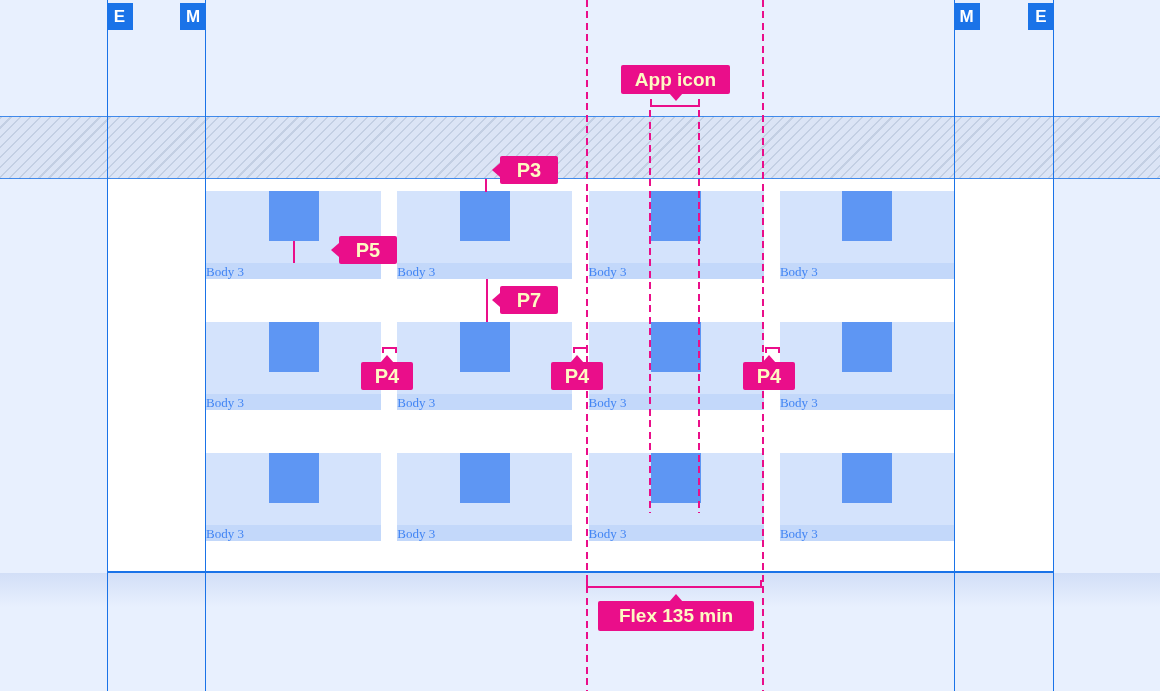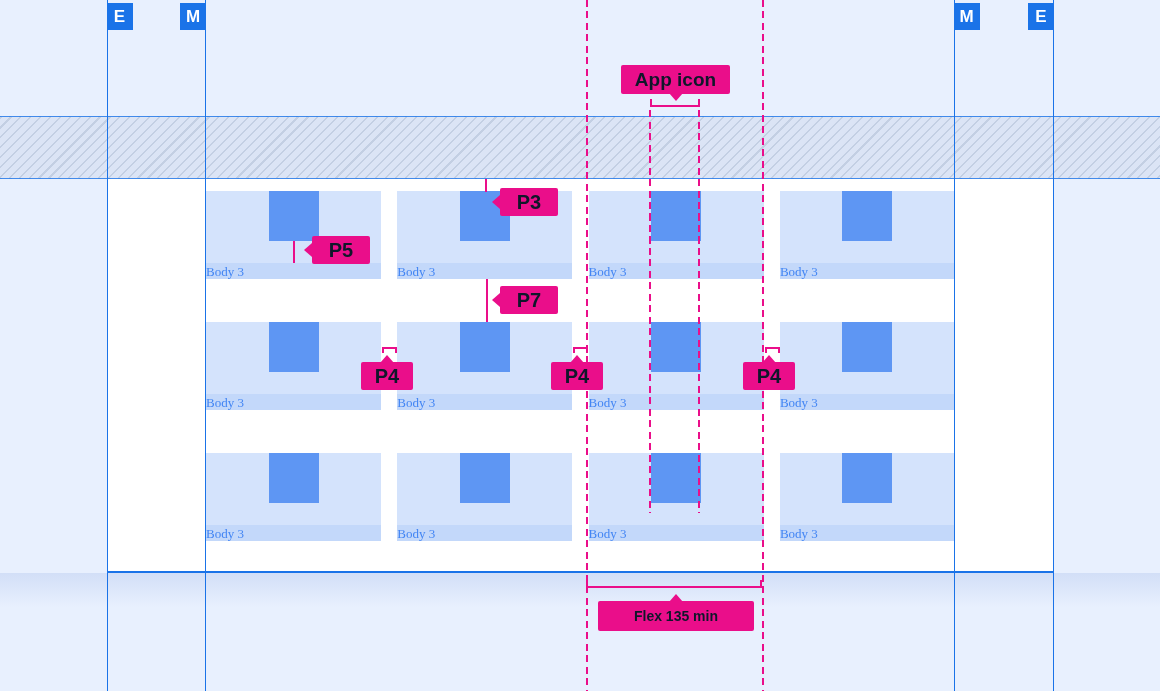--- a/index.html
+++ b/index.html
@@ -55,37 +55,37 @@
   .bracket{position:absolute;z-index:9;}
   .br-down{border-top:2px solid var(--annotation-pink);border-left:2px solid var(--annotation-pink);border-right:2px solid var(--annotation-pink);}
   .br-up{border-bottom:2px solid var(--annotation-pink);border-left:2px solid var(--annotation-pink);border-right:2px solid var(--annotation-pink);}
   .br-appicon{left:649.5px;top:99px;width:50px;height:8px;}
   .br-gap1{left:382px;top:347px;width:15px;height:6px;}
   .br-gap2{left:573px;top:347px;width:15px;height:6px;}
   .br-gap3{left:764.5px;top:347px;width:15px;height:6px;}
   .br-flex{left:586px;top:580px;width:176px;height:8px;}
 
   
-  .pill{position:absolute;background:var(--annotation-pink);color:#0f172a;font-weight:bold;border-radius:2px;
+  .pill{position:absolute;background:var(--annotation-pink);color:#fef9c3;font-weight:bold;border-radius:2px;
     display:flex;align-items:center;justify-content:center;z-index:11;}
   .pill .pt{position:absolute;width:0;height:0;}
   .pt-left{left:-8px;top:50%;transform:translateY(-50%);
     border-top:7px solid transparent;border-bottom:7px solid transparent;border-right:8px solid var(--annotation-pink);}
   .pt-up{top:-7px;left:50%;transform:translateX(-50%);
     border-left:7px solid transparent;border-right:7px solid transparent;border-bottom:8px solid var(--annotation-pink);}
   .pt-down{bottom:-7px;left:50%;transform:translateX(-50%);
     border-left:7px solid transparent;border-right:7px solid transparent;border-top:8px solid var(--annotation-pink);}
   .pill-p{width:58px;height:28px;font-size:20px;}
-  .pill-p3{left:500px;top:188px;text-align:right;}
-  .pill-p5{left:312px;top:236px;}
+  .pill-p3{left:500px;top:156px;text-align:right;}
+  .pill-p5{left:339px;top:236px;}
   .pill-p7{left:500px;top:286px;align-items:center;}
   .pill-p4{width:52px;height:28px;font-size:20px;top:362px;}
   .pill-p4-l{left:361px;}.pill-p4-m{left:551px;}.pill-p4-r{left:743px;}
   .pill-appicon{left:621px;top:65px;width:109px;height:29px;font-size:19px;}
-  .pill-flex{left:598px;top:601px;width:156px;height:30px;font-size:14px;text-align:center;}
+  .pill-flex{left:598px;top:601px;width:156px;height:30px;font-size:19px;text-align:center;}
 </style>
 </head>
 <body>
 
 <div class="canvas">
 
   <div class="band"></div>
 
   <div class="surface"></div>
   <div class="bottom-fade"></div>

